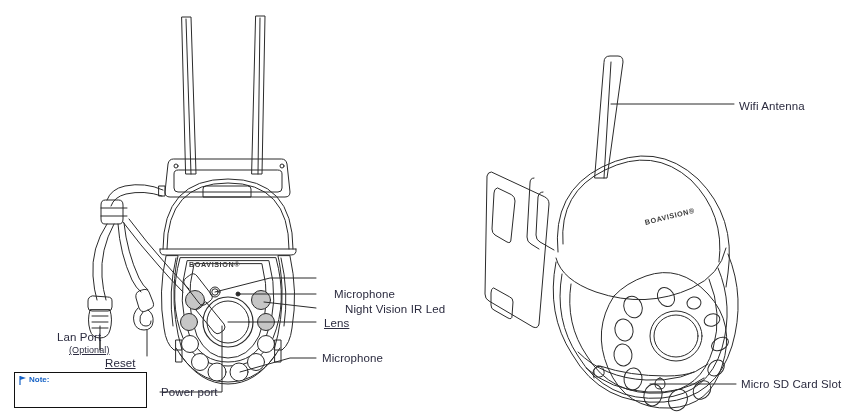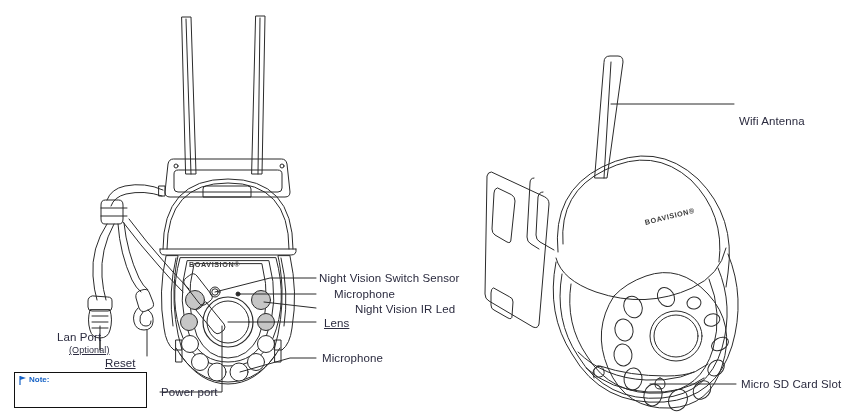--- a/index.html
+++ b/index.html
@@ -195,29 +195,28 @@
 
   <div class="logo" style="left:189px;top:260px;">BOAVISION®</div>
 
   <div class="lbl" style="left:57px;top:331px;">Lan Port</div>
   <div class="lbl lbl-sm" style="left:69px;top:345px;text-decoration:underline;">(Optional)</div>
 
   <div class="lbl" style="left:105px;top:357px;text-decoration:underline;">Reset</div>
 
   <div class="lbl" style="left:161px;top:386px;">Power port</div>
 
-  <div class="lbl" style="left:319px;top:272px;">Night Vision Switch Sensor</div>
   <div class="lbl" style="left:334px;top:288px;text-align:center;">Microphone</div>
-  <div class="lbl" style="left:326px;top:303px;padding-left:29px;">Night Vision IR Led</div>
+  <div class="lbl" style="left:316px;top:303px;padding-left:29px;">Night Vision IR Led</div>
   <div class="lbl" style="left:324px;top:317px;text-decoration:underline;">Lens</div>
   <div class="lbl" style="left:322px;top:352px;">Microphone</div>
 
   <div class="logo logo-r" style="left:645px;top:218px;">BOAVISION®</div>
 
-  <div class="lbl" style="left:739px;top:115px;">Wifi Antenna</div>
+  <div class="lbl" style="left:739px;top:100px;">Wifi Antenna</div>
   <div class="lbl" style="left:741px;top:378px;">Micro SD Card Slot</div>
 
   <div class="note">
     <div class="note-head">
       <svg class="flag" viewBox="0 0 8 9">
         <path d="M1 0 L1 9" stroke="#1763c6" stroke-width="1.2" fill="none"></path>
         <path d="M1 0 L7 2 L1 4 Z" fill="#1763c6"></path>
       </svg>
       <span class="note-title">Note:</span>
     </div>

